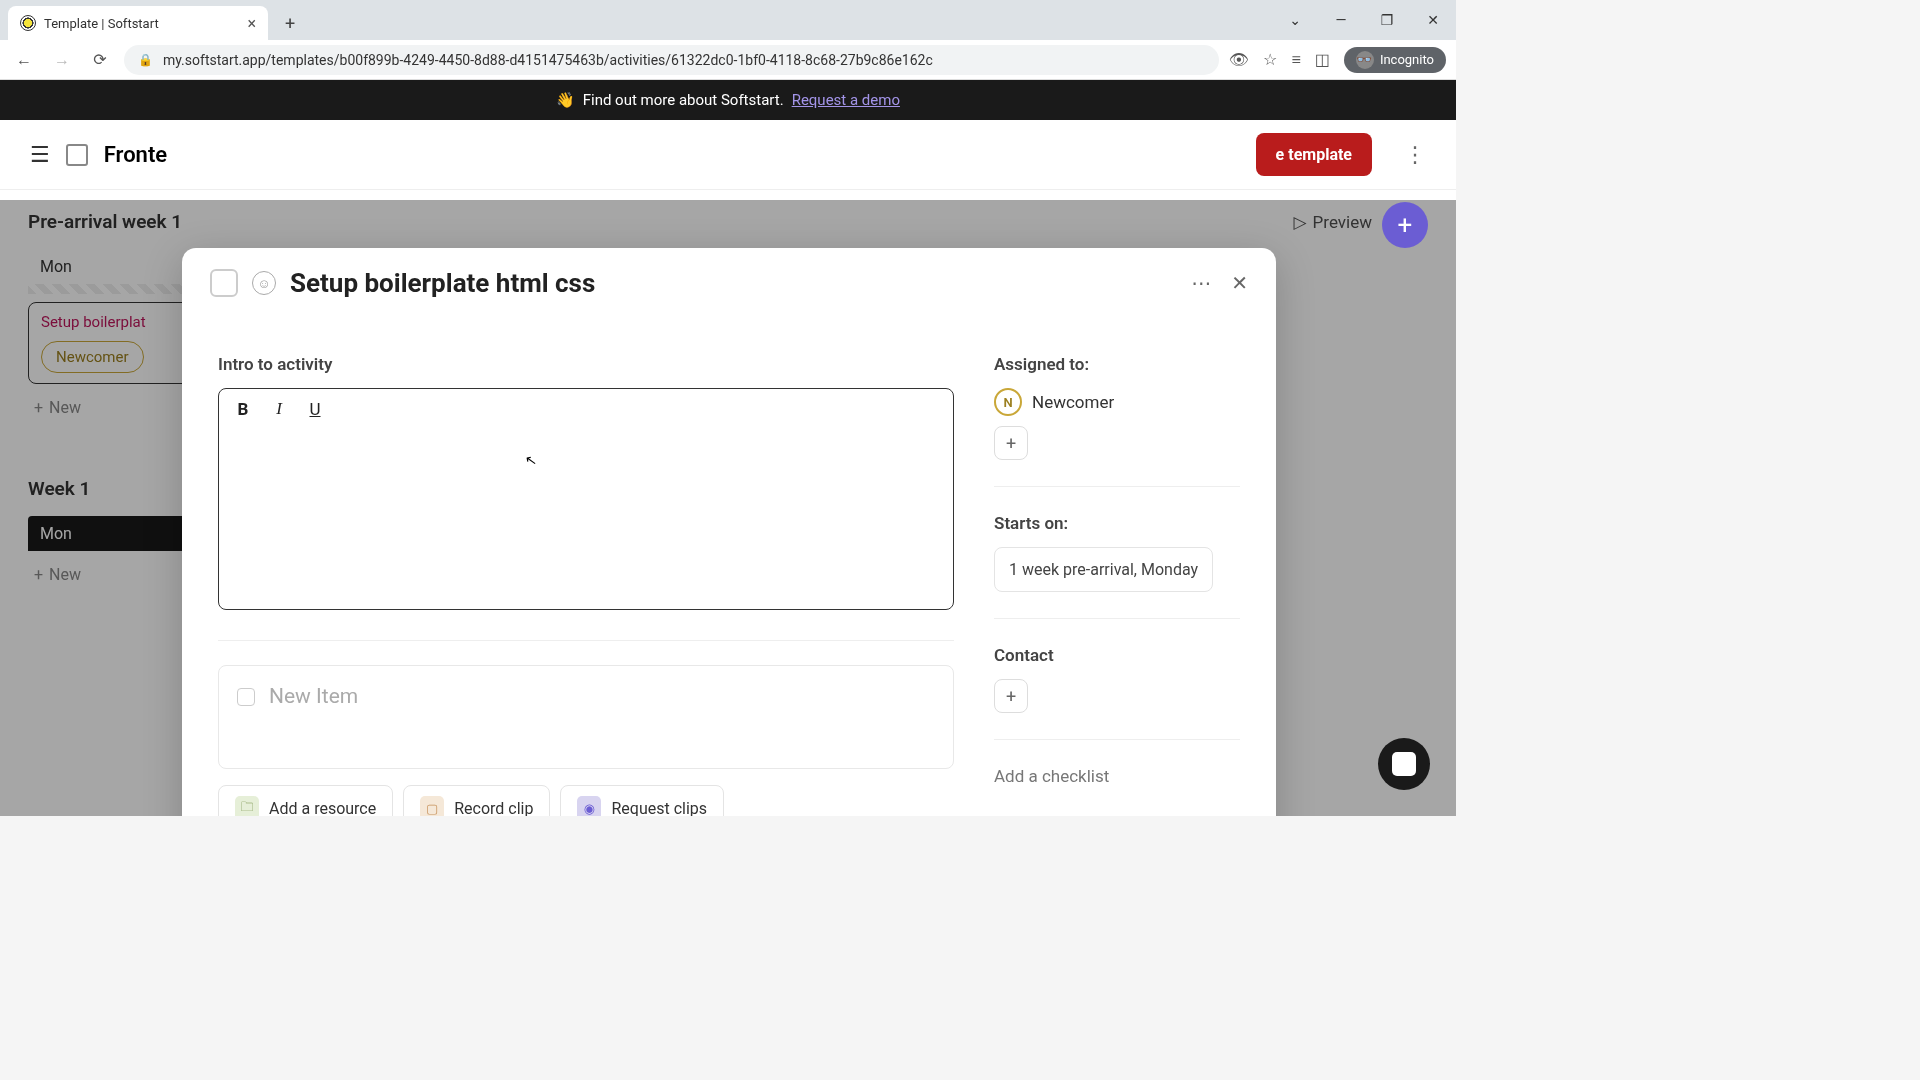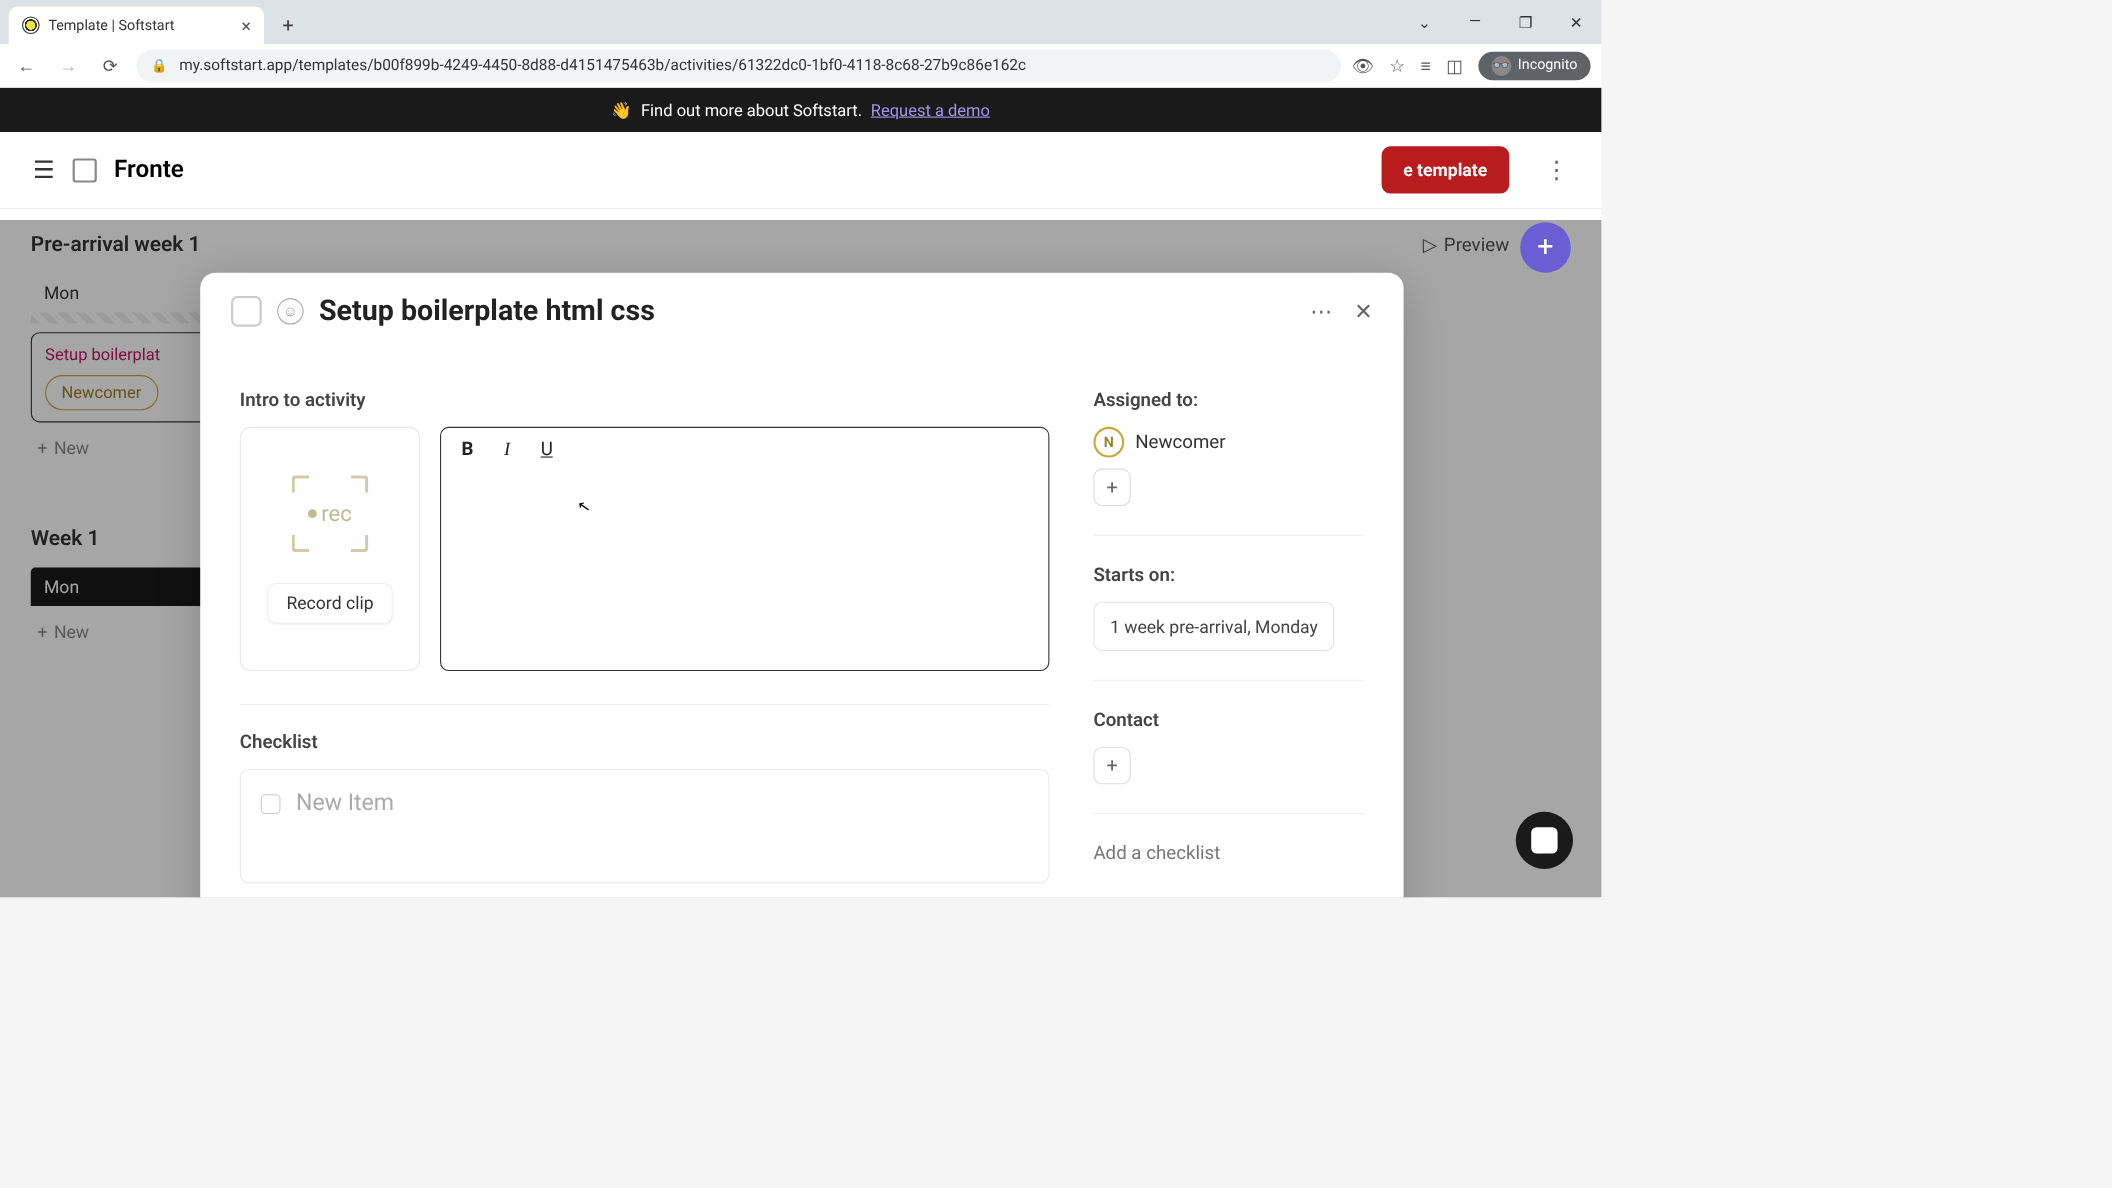--- a/index.html
+++ b/index.html
@@ -1,21 +1,21 @@
 <!DOCTYPE html>
 <html><head>
 <meta charset="utf-8">
 <style>
 * { margin: 0; padding: 0; box-sizing: border-box; font-family: -apple-system, BlinkMacSystemFont, "Segoe UI", Roboto, sans-serif; }
 
 body { background: #f5f5f5; width: 1456px; height: 816px; overflow: hidden; position: relative; }
 
 
 .tabbar { background: #dde2e6; height: 40px; display: flex; align-items: flex-end; padding-left: 8px; }
-.tab { background: #fff; height: 34px; width: 232px; border-radius: 8px 8px 0 0; display: flex; align-items: center; padding: 0 12px; gap: 8px; font-size: 13px; color: #333; }
+.tab { background: #fff; height: 34px; width: 260px; border-radius: 8px 8px 0 0; display: flex; align-items: center; padding: 0 12px; gap: 8px; font-size: 13px; color: #333; }
 .tab-favicon { width: 16px; height: 16px; border-radius: 50%; background: radial-gradient(circle, #f5e43a 40%, #333 42%, #333 55%, transparent 57%); border: 1.5px solid #333; }
 .tab-close { margin-left: auto; font-size: 16px; color: #555; }
 .newtab { width: 28px; height: 28px; display: flex; align-items: center; justify-content: center; font-size: 18px; color: #444; margin-left: 8px; margin-bottom: 3px; }
 .win-controls { position: absolute; right: 0; top: 0; display: flex; height: 40px; align-items: center; }
 .win-btn { width: 46px; height: 32px; display: flex; align-items: center; justify-content: center; color: #333; font-size: 14px; }
 
 .addrbar { background: #fff; height: 40px; display: flex; align-items: center; padding: 0 10px; gap: 10px; border-bottom: 1px solid #ddd; }
 .nav-btn { width: 28px; height: 28px; display: flex; align-items: center; justify-content: center; color: #555; font-size: 16px; }
 .nav-btn.disabled { color: #bbb; }
 .url-pill { flex: 1; background: #f1f3f4; border-radius: 20px; height: 30px; display: flex; align-items: center; padding: 0 14px; gap: 10px; font-size: 14px; color: #333; }
@@ -212,45 +212,31 @@
       <div class="modal-head-right">
         <span class="dots-h">⋯</span>
         <span class="close-x">✕</span>
       </div>
     </div>
 
     <div class="modal-body">
       <div class="left">
         <div class="label">Intro to activity</div>
         <div class="intro-row">
-          <div class="rec-box">
-            <div class="rec-ico">
-              <span class="rec-corner tl"></span>
-                <span class="rec-corner tr"></span>
-              <span class="rec-corner bl"></span>
-                <span class="rec-corner br"></span>
-              <span class="rec-txt">
-                  <span class="rec-dot"></span>
-                  <span>rec</span>
-                </span>
-            </div>
-            <div class="rec-btn">Record clip</div>
-          </div>
           <div class="editor">
             <div class="toolbar">
               <span class="tb-btn tb-b">B</span>
               <span class="tb-btn tb-i">I</span>
               <span class="tb-btn tb-u">U</span>
             </div>
           </div>
         </div>
 
         <div class="divider"></div>
 
-        <div class="label">Checklist</div>
         <div class="check-box">
           <div class="chk-sm"></div>
           <div class="check-input">New Item</div>
         </div>
 
         <div class="attach-row">
           <div class="attach-btn">
             <span class="att-ico ico-green">🗀</span>
             <span>Add a resource</span>
           </div>

